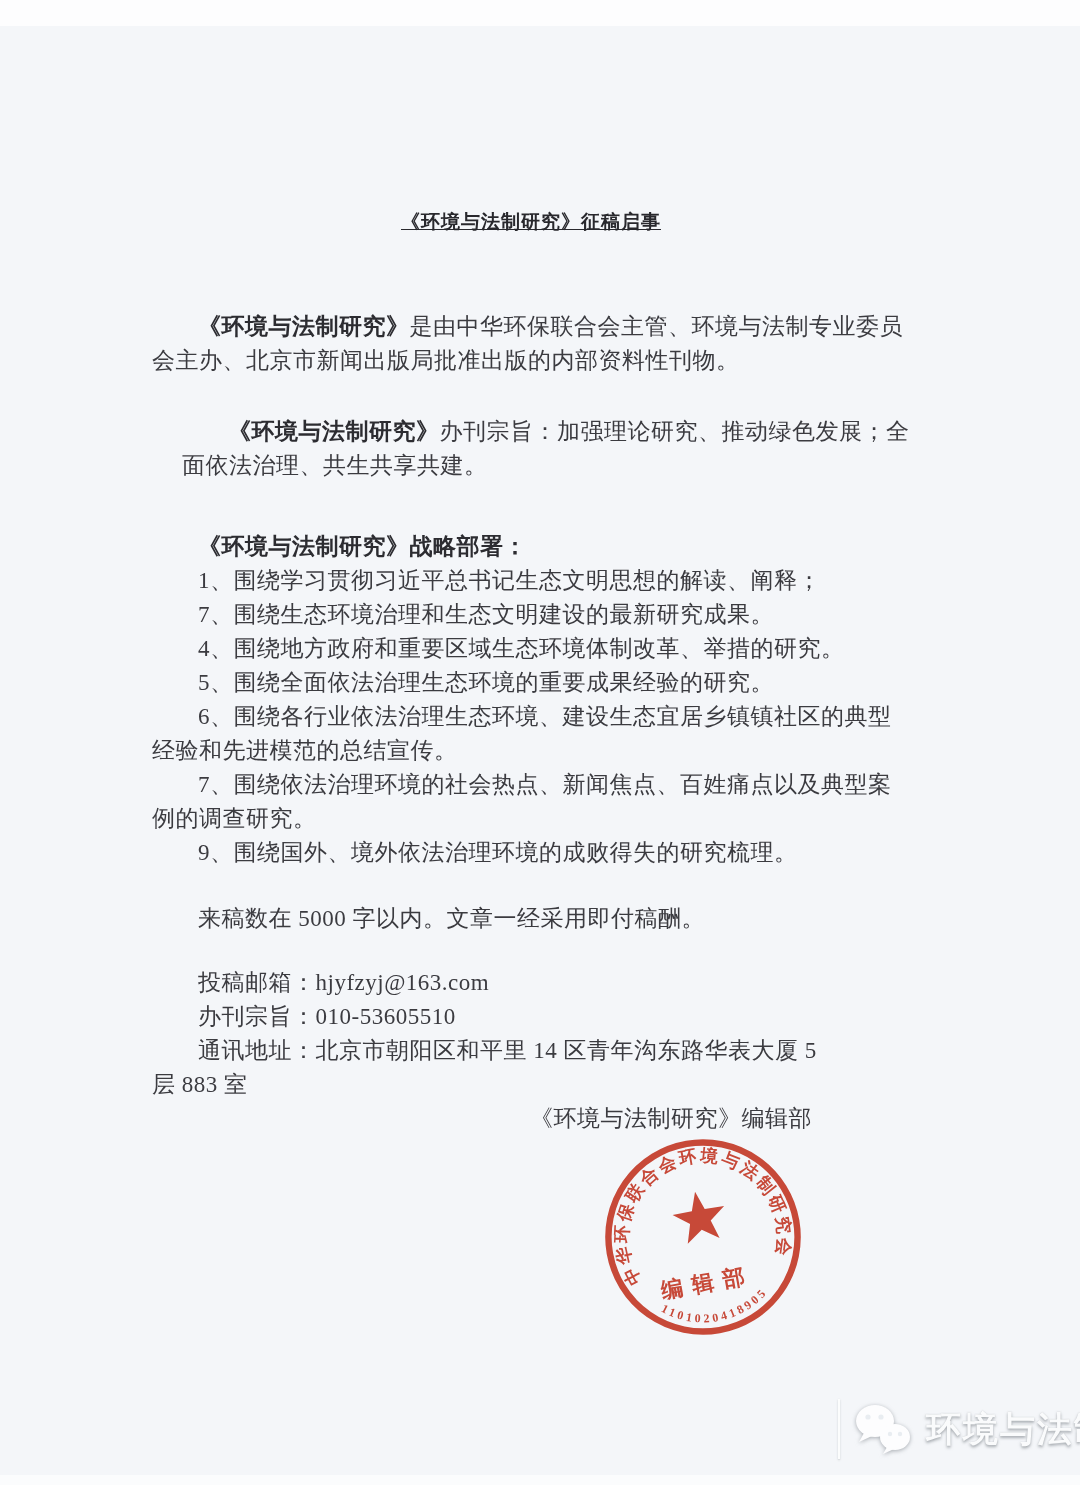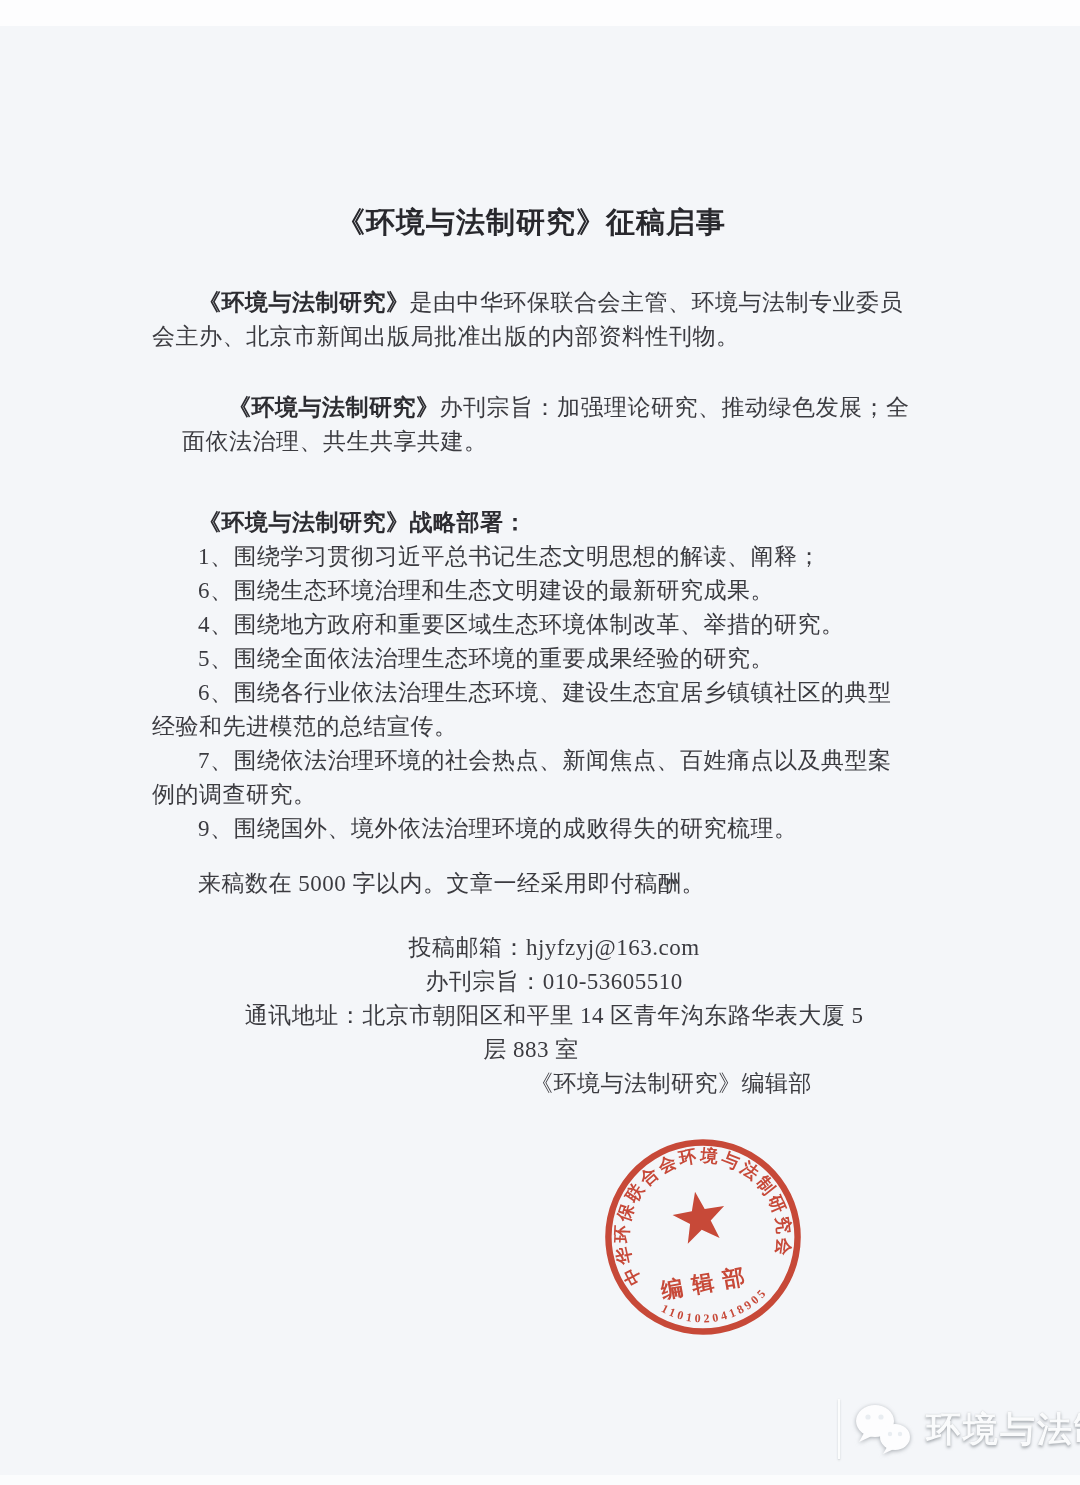--- a/index.html
+++ b/index.html
@@ -12,31 +12,31 @@
   }
   .page::before { content:""; position:absolute; left:0; top:0; width:100%; height:26px; background:#fdfdfe; }
   .page::after  { content:""; position:absolute; left:0; bottom:0; width:100%; height:10px; background:#fbfcfd; }
 
   .doc {
     position:absolute; left:152px; top:0; width:758px;
     padding-top:202px; font-size:23px; line-height:34px;
     letter-spacing:0.5px;
   }
   .doc-title {
-    text-align:center; font-size:29px; line-height:40px;
-    font-weight:bold; color:#28282d; letter-spacing:1px;
+    text-align:center; font-size:19px; line-height:40px;
+    font-weight:bold; color:#28282d; letter-spacing:1px;text-decoration:underline;
   }
   .para { text-indent:2em; }
   .para b { font-weight:bold; color:#2c2c31; }
-  .intro-1 { margin-top:44px; }
+  .intro-1 { margin-top:68px; }
   .intro-2 { margin-top:37px;margin-left:30px; }
   .req-heading { margin-top:47px; text-indent:2em; font-weight:bold; color:#2c2c31; }
   .req-list { }
-  .note { margin-top:21px; }
-  .contact { margin-top:30px;text-align:center; }
+  .note { margin-top:32px; }
+  .contact { margin-top:30px; }
   .signature { text-align:right; padding-right:98px; }
 
   .stamp {
     position:absolute; left:602px; top:1136px; width:202px; height:202px;
     transform:rotate(-10deg); opacity:0.92; mix-blend-mode:multiply;
     pointer-events:none;
   }
   .stamp text {
     fill:#cc3b28;
     font-family:"Liberation Serif","DejaVu Serif",serif;
@@ -69,21 +69,21 @@
     <div class="doc-title">《环境与法制研究》征稿启事</div>
 
     <p class="para intro-1"><b>《环境与法制研究》</b><span>是由中华环保联合会主管、环境与法制专业委员会主办、北京市新闻出版局批准出版的内部资料性刊物。</span></p>
 
     <p class="para intro-2"><b>《环境与法制研究》</b><span>办刊宗旨：加强理论研究、推动绿色发展；全面依法治理、共生共享共建。</span></p>
 
     <div class="req-heading">《环境与法制研究》战略部署：</div>
 
     <div class="req-list">
         <p class="para">1、围绕学习贯彻习近平总书记生态文明思想的解读、阐释；</p>
-        <p class="para">6、围绕生态环境治理和生态文明建设的最新研究成果。</p>
+        <p class="para">7、围绕生态环境治理和生态文明建设的最新研究成果。</p>
         <p class="para">4、围绕地方政府和重要区域生态环境体制改革、举措的研究。</p>
         <p class="para">5、围绕全面依法治理生态环境的重要成果经验的研究。</p>
         <p class="para">6、围绕各行业依法治理生态环境、建设生态宜居乡镇镇社区的典型经验和先进模范的总结宣传。</p>
         <p class="para">7、围绕依法治理环境的社会热点、新闻焦点、百姓痛点以及典型案例的调查研究。</p>
         <p class="para">9、围绕国外、境外依法治理环境的成败得失的研究梳理。</p>
       </div>
 
     <p class="para note">来稿数在 5000 字以内。文章一经采用即付稿酬。</p>
 
     <div class="contact">

